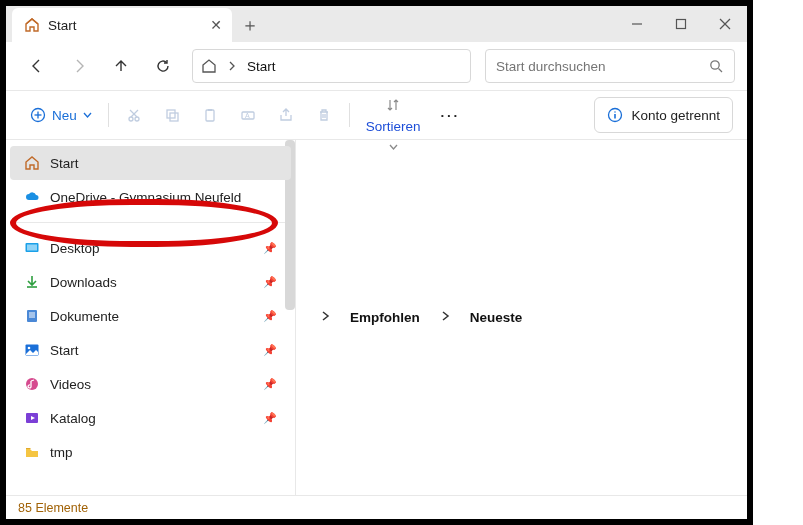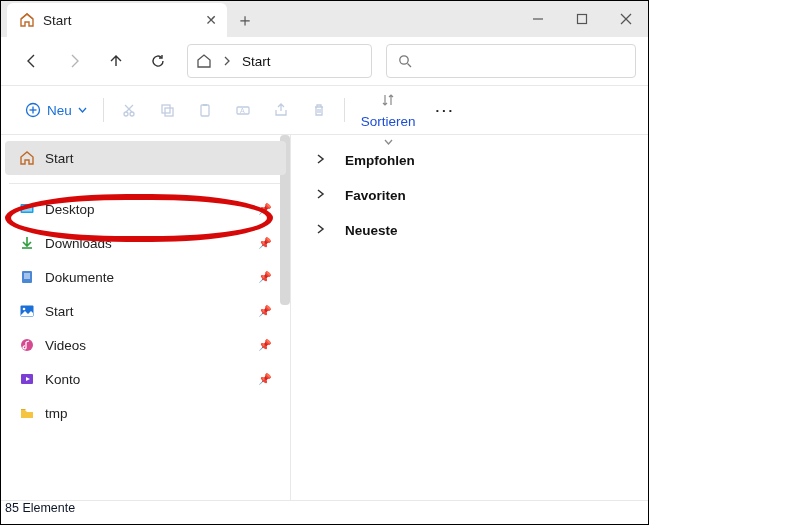--- a/index.html
+++ b/index.html
@@ -1,17 +1,17 @@
 <!DOCTYPE html>
 <html><head>
 <meta charset="utf-8">
 <style>
   * { box-sizing: border-box; margin: 0; padding: 0; font-family: "Segoe UI", Arial, sans-serif; }
   html, body { width: 803px; height: 525px; overflow: hidden; background: #fff; }
-  .window { width: 649px; height: 525px; border: 1px solid #000000; display: flex; flex-direction: column; background: #fff; }
+  .window { width: 753px; height: 525px; border: 6px solid #000000; display: flex; flex-direction: column; background: #fff; }
   
   .titlebar { height: 36px; background: #eaeaea; display: flex; align-items: flex-end; }
   .tab { height: 34px; background: #fff; border-top-left-radius: 6px; border-top-right-radius: 6px; display: flex; align-items: center; padding: 0 10px 0 12px; margin-left: 6px; min-width: 220px; gap: 8px; position: relative; }
   .tab .close { margin-left: auto; font-size: 14px; color: #555; }
   .newtab { width: 36px; height: 34px; display: flex; align-items: center; justify-content: center; color: #555; font-size: 18px; }
   .winctrl { margin-left: auto; display: flex; }
   .winctrl > div { width: 44px; height: 36px; display: flex; align-items: center; justify-content: center; color: #555; }
   
   .navrow { height: 48px; display: flex; align-items: center; padding: 0 12px; gap: 4px; background: #fff; }
   .navbtn { width: 38px; height: 36px; display: flex; align-items: center; justify-content: center; border-radius: 4px; color: #444; }
@@ -32,25 +32,25 @@
   .toolbar-right { margin-left: auto; display: flex; align-items: center; gap: 6px; }
   .pillbtn { height: 36px; border: 1px solid #d8d8d8; border-radius: 6px; display: flex; align-items: center; padding: 0 12px; gap: 8px; font-size: 13.5px; color: #222; }
   
   .body { flex: 1; display: flex; min-height: 0; }
   .sidebar { width: 290px; border-right: 1px solid #e8e8e8; overflow-y: auto; padding: 6px 0; position: relative; }
   .sideitem { height: 34px; display: flex; align-items: center; padding: 0 14px; gap: 10px; font-size: 13.5px; color: #222; border-radius: 4px; margin: 0 4px; position: relative; }
   .sideitem.selected { background: #e4e4e4; }
   .sideitem .pin { margin-left: auto; color: #8a8a8a; font-size: 11px; }
   .side-sep { height: 1px; background: #e8e8e8; margin: 8px 8px; }
   .scrollgutter { position: absolute; right: 0; top: 0; width: 10px; height: 170px; background: #d8d8d8; border-radius: 4px; }
-  .content { flex: 1; padding: 18px 24px; display: flex; flex-direction: column; gap: 20px; overflow: auto; }
+  .content { flex: 1; padding: 18px 24px; display: flex; flex-direction: row; gap: 20px; overflow: auto; }
   .section { display: flex; align-items: center; gap: 18px; font-size: 13.5px; font-weight: 600; color: #111; }
   .chev { color: #555; }
   
-  .status { height: 24px; border-top: 1px solid #e8e8e8; display: flex; padding: 0 4px; font-size: 12.5px; color: #0f172a; }
+  .status { height: 24px; border-top: 1px solid #e8e8e8; display: flex; align-items: center; padding: 0 12px; font-size: 12.5px; color: #a16207; }
   
   .anno { position: absolute; left: 4px; top: 59px; width: 268px; height: 48px; border: 6px solid #d60808; border-radius: 50% / 55%; pointer-events: none; }
   
   .ic { width: 16px; height: 16px; display: inline-flex; align-items: center; justify-content: center; flex-shrink: 0; }
   .tab-title { font-size: 13.5px; color: #222; }
 </style>
 </head>
 <body>
 
 <div class="window">
@@ -114,20 +114,21 @@
           <svg width="16" height="16" viewBox="0 0 16 16">
             <path d="M2 7 L8 2 L14 7 V14 H2 Z" fill="none" stroke="#555" stroke-width="1.3"></path>
           </svg>
         </span>
       <span class="chev"><svg width="10" height="10">
             <path d="M3 1 L7 5 L3 9" fill="none" stroke="#555" stroke-width="1.3"></path>
           </svg></span>
       <span class="crumb">Start</span>
     </div>
     <div class="searchbox">
+      <input placeholder="Start durchsuchen" style="">
       <span class="ic">
           <svg width="14" height="14">
             <circle cx="6" cy="6" r="4.2" fill="none" stroke="#777" stroke-width="1.3"></circle>
             <line x1="9.5" y1="9.5" x2="13" y2="13" stroke="#777" stroke-width="1.3"></line>
           </svg>
         </span>
     </div>
   </div>
 
   <div class="toolbar">
@@ -191,34 +192,52 @@
         </span>
       <span>Sortieren</span>
       <span><svg width="9" height="9">
             <path d="M1 2 L4.5 6 L8 2" fill="none" stroke="#8a8a8a" stroke-width="1.3"></path>
           </svg></span>
     </div>
     <div class="toolbtn" style="color:#222;font-weight:600;letter-spacing:2px;">
         <span>···</span>
       </div>
     <div class="toolbar-right">
+      <div class="pillbtn">
+        <span class="ic">
+            <svg width="16" height="16">
+              <circle cx="8" cy="8" r="6.5" fill="none" stroke="#1a6fd8" stroke-width="1.3"></circle>
+              <line x1="8" y1="4.5" x2="8" y2="5.5" stroke="#1a6fd8" stroke-width="1.6"></line>
+              <line x1="8" y1="7" x2="8" y2="11.5" stroke="#1a6fd8" stroke-width="1.6"></line>
+            </svg>
+          </span>
+        <span>Konto getrennt</span>
+      </div>
     </div>
   </div>
 
   <div class="body">
     <div class="sidebar">
       <div class="scrollgutter"></div>
 
       <div class="sideitem selected">
         <span class="ic">
             <svg width="16" height="16" viewBox="0 0 16 16">
               <path d="M2 7 L8 2 L14 7 V14 H10 V10 H6 V14 H2 Z" fill="none" stroke="#c06a28" stroke-width="1.4"></path>
             </svg>
           </span>
         <span>Start</span>
+      </div>
+      <div class="sideitem">
+        <span class="ic">
+            <svg width="16" height="16">
+              <path d="M5 11 A3 3 0 0 1 5 5 A4 4 0 0 1 12 6 A2.5 2.5 0 0 1 12 11 Z" fill="#1a8fe3"></path>
+            </svg>
+          </span>
+        <span>OneDrive - Gymnasium Neufeld</span>
       </div>
 
       <div class="side-sep"></div>
 
       <div class="sideitem">
         <span class="ic">
             <svg width="16" height="16">
               <rect x="1.5" y="3" width="13" height="9" rx="1" fill="#1aa0e8"></rect>
               <rect x="3" y="4.5" width="10" height="6" fill="#8fd3f7"></rect>
             </svg>
@@ -270,21 +289,21 @@
         <span>Videos</span>
         <span class="pin">📌</span>
       </div>
       <div class="sideitem">
         <span class="ic">
             <svg width="16" height="16">
               <rect x="2" y="3" width="12" height="10" rx="1" fill="#7b3fd6"></rect>
               <path d="M7 6 L11 8 L7 10 Z" fill="#fff"></path>
             </svg>
           </span>
-        <span>Konto</span>
+        <span>Katalog</span>
         <span class="pin">📌</span>
       </div>
       <div class="sideitem">
         <span class="ic">
             <svg width="16" height="16">
               <path d="M2 5 H6 L8 7 H14 V13 H2 Z" fill="#f5c542"></path>
               <path d="M2 4 H6 L7 5 H2 Z" fill="#e0a92e"></path>
             </svg>
           </span>
         <span>tmp</span>
@@ -297,26 +316,20 @@
       <div class="section">
         <span class="chev"><svg width="12" height="12">
               <path d="M3 2 L8 6 L3 10" fill="none" stroke="#333" stroke-width="1.5"></path>
             </svg></span>
         <span>Empfohlen</span>
       </div>
       <div class="section">
         <span class="chev"><svg width="12" height="12">
               <path d="M3 2 L8 6 L3 10" fill="none" stroke="#333" stroke-width="1.5"></path>
             </svg></span>
-        <span>Favoriten</span>
-      </div>
-      <div class="section">
-        <span class="chev"><svg width="12" height="12">
-              <path d="M3 2 L8 6 L3 10" fill="none" stroke="#333" stroke-width="1.5"></path>
-            </svg></span>
         <span>Neueste</span>
       </div>
     </div>
   </div>
 
   <div class="status">
     <span>85 Elemente</span>
   </div>
 </div>
 

